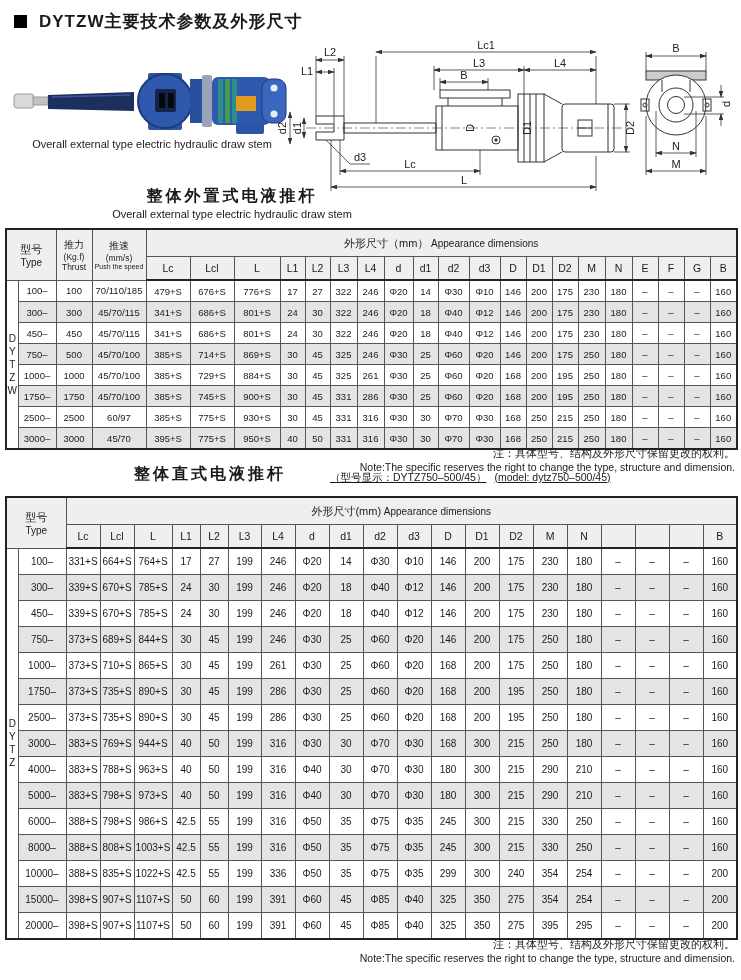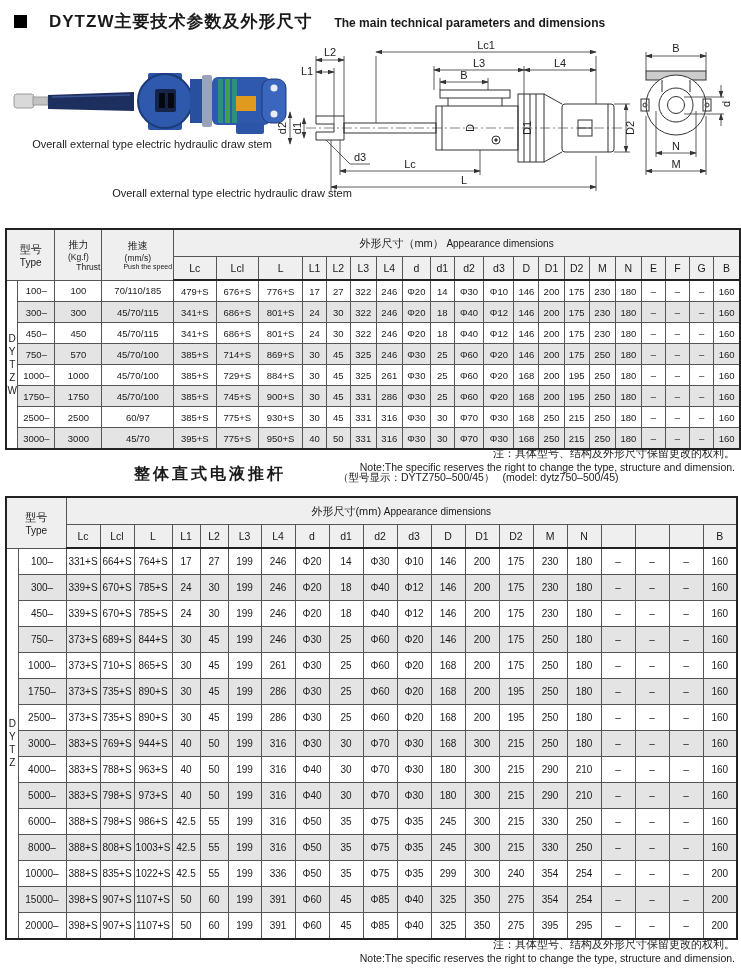--- a/index.html
+++ b/index.html
@@ -1,76 +1,75 @@
 <!DOCTYPE html>
 <html><head>
 <meta charset="utf-8">
 <style>
   html,body{margin:0;padding:0;background:#fff;}
   .page{position:relative;width:741px;height:980px;background:#fff;overflow:hidden;
         font-family:"Liberation Sans","DejaVu Sans",sans-serif;color:#1a1a1a;}
   
-  .title-row{position:absolute;left:14px;top:10px;display:flex;align-items:baseline;gap:22px;white-space:nowrap;}
+  .title-row{position:absolute;left:14px;top:10px;display:flex;align-items:baseline;gap:12px;white-space:nowrap;}
   .sq{width:13px;height:13px;background:#000;display:inline-block;align-self:center;}
   .title-zh{font-size:17px;font-weight:bold;margin:0;letter-spacing:1px;}
   .title-en{font-size:12px;font-weight:bold;}
   
   .photo{position:absolute;left:12px;top:66px;}
   .photo-caption{position:absolute;left:6px;top:138px;width:292px;text-align:center;font-size:11px;color:#222;}
   
   .drawing{position:absolute;left:278px;top:40px;}
   .drawing text{font-size:11px;fill:#222;}
   
   .sec-head{position:absolute;text-align:center;}
   .sec-head .zh{font-size:16px;font-weight:600;letter-spacing:3px;}
   .sec-head .en{font-size:11px;margin-top:1px;}
   .sec1{left:52px;top:186px;width:360px;}
   .sec2{left:30px;top:464px;width:360px;}
   .model{position:absolute;font-size:10.5px;white-space:nowrap;}
   .model1{left:338px;top:203px;}
-  .model2{left:338px;top:471px;}
+  .model2{left:330px;top:471px;text-decoration:underline;}
   .model span{margin-right:8px;}
   
   .note{position:absolute;right:6px;text-align:right;line-height:1.25;}
   .note .zh{font-size:11px;}
   .note .en{font-size:10.5px;}
   .note1{top:447px;}
   .note2{top:938px;}
   
   table{position:absolute;left:5px;border-collapse:collapse;table-layout:fixed;border:2px solid #222;}
   .t1{top:228px;}
   .t2{top:496px;}
   th,td{border:1px solid #555;text-align:center;vertical-align:middle;padding:0 1px;
         font-size:9.5px;font-weight:normal;overflow:hidden;white-space:nowrap;}
   thead th{background:#efefef;}
   thead tr:last-child th{border-bottom:2px solid #222;height:22px;font-size:10.5px;}
   .typehead .zh{font-size:11px;}
   .typehead .en{font-size:10px;}
   .hd3 .zh{font-size:10px;}
   .hd3 .unit{font-size:8.5px;}
-  .hd3 .en{font-size:8.5px;margin-left:20px;}
+  .hd3 .en{font-size:8.5px;}
   .hd3 .tiny{font-size:7px;}
   .dimband{height:26px;}
   .dimband .zh{font-size:11px;}
   .dimband .en{font-size:10px;}
   .t1 tbody td{height:20px;}
   .t2 tbody td{height:25px;font-size:10px;}
   tbody tr.stripe td{background:#e4e4e4;}
   td.rowlabel{background:#fff !important;font-size:10px;padding:0;}
   td.rowlabel div{line-height:13px;}
 </style>
 </head>
 <body>
 
 <div class="page">
 
   <div class="title-row">
     <span class="sq"></span>
     <h1 class="title-zh">DYTZW主要技术参数及外形尺寸</h1>
-    <span class="title-en">The main technical parameters and dimensions</span>
   </div>
 
   <svg class="photo" width="285" height="72" viewBox="0 0 285 72">
     <g>
       <rect x="2" y="28" width="20" height="14" rx="3" fill="#d9d9d9" stroke="#9a9a9a"></rect>
       <rect x="21" y="31" width="15" height="8" fill="#c2c2c2" stroke="#9a9a9a"></rect>
       <polygon points="36,29 122,26 122,45 36,43" fill="#1c2f5e"></polygon>
       <line x1="40" y1="31" x2="118" y2="29" stroke="#3d5796" stroke-width="1.5"></line>
       <rect x="136" y="7" width="34" height="11" rx="2" fill="#2c55a8"></rect>
       <rect x="136" y="53" width="34" height="11" rx="2" fill="#2c55a8"></rect>
@@ -198,20 +197,21 @@
     </g>
     <g text-anchor="middle">
       <text x="398" y="12">B</text>
       <text x="452" y="64" transform="rotate(-90 452 64)">d</text>
       <text x="398" y="110">N</text>
       <text x="398" y="128">M</text>
     </g>
   </svg>
 
   <div class="sec-head sec1">
+    <div class="zh">整体外置式电液推杆</div>
     <div class="en">Overall external type electric hydraulic draw stem</div>
   </div>
 
   <table class="t1">
     <colgroup>
       <col style="width:12px">
         <col style="width:38px">
         <col style="width:36px">
         <col style="width:54px">
       <col style="width:44px">
@@ -356,21 +356,21 @@
           <td>175</td>
           <td>230</td>
           <td>180</td>
           <td>–</td>
           <td>–</td>
           <td>–</td>
           <td>160</td>
         </tr>
         <tr class="stripe">
           <td>750–</td>
-          <td>570</td>
+          <td>500</td>
           <td>45/70/100</td>
           <td>385+S</td>
           <td>714+S</td>
           <td>869+S</td>
           <td>30</td>
           <td>45</td>
           <td>325</td>
           <td>246</td>
           <td>Φ30</td>
           <td>25</td>

